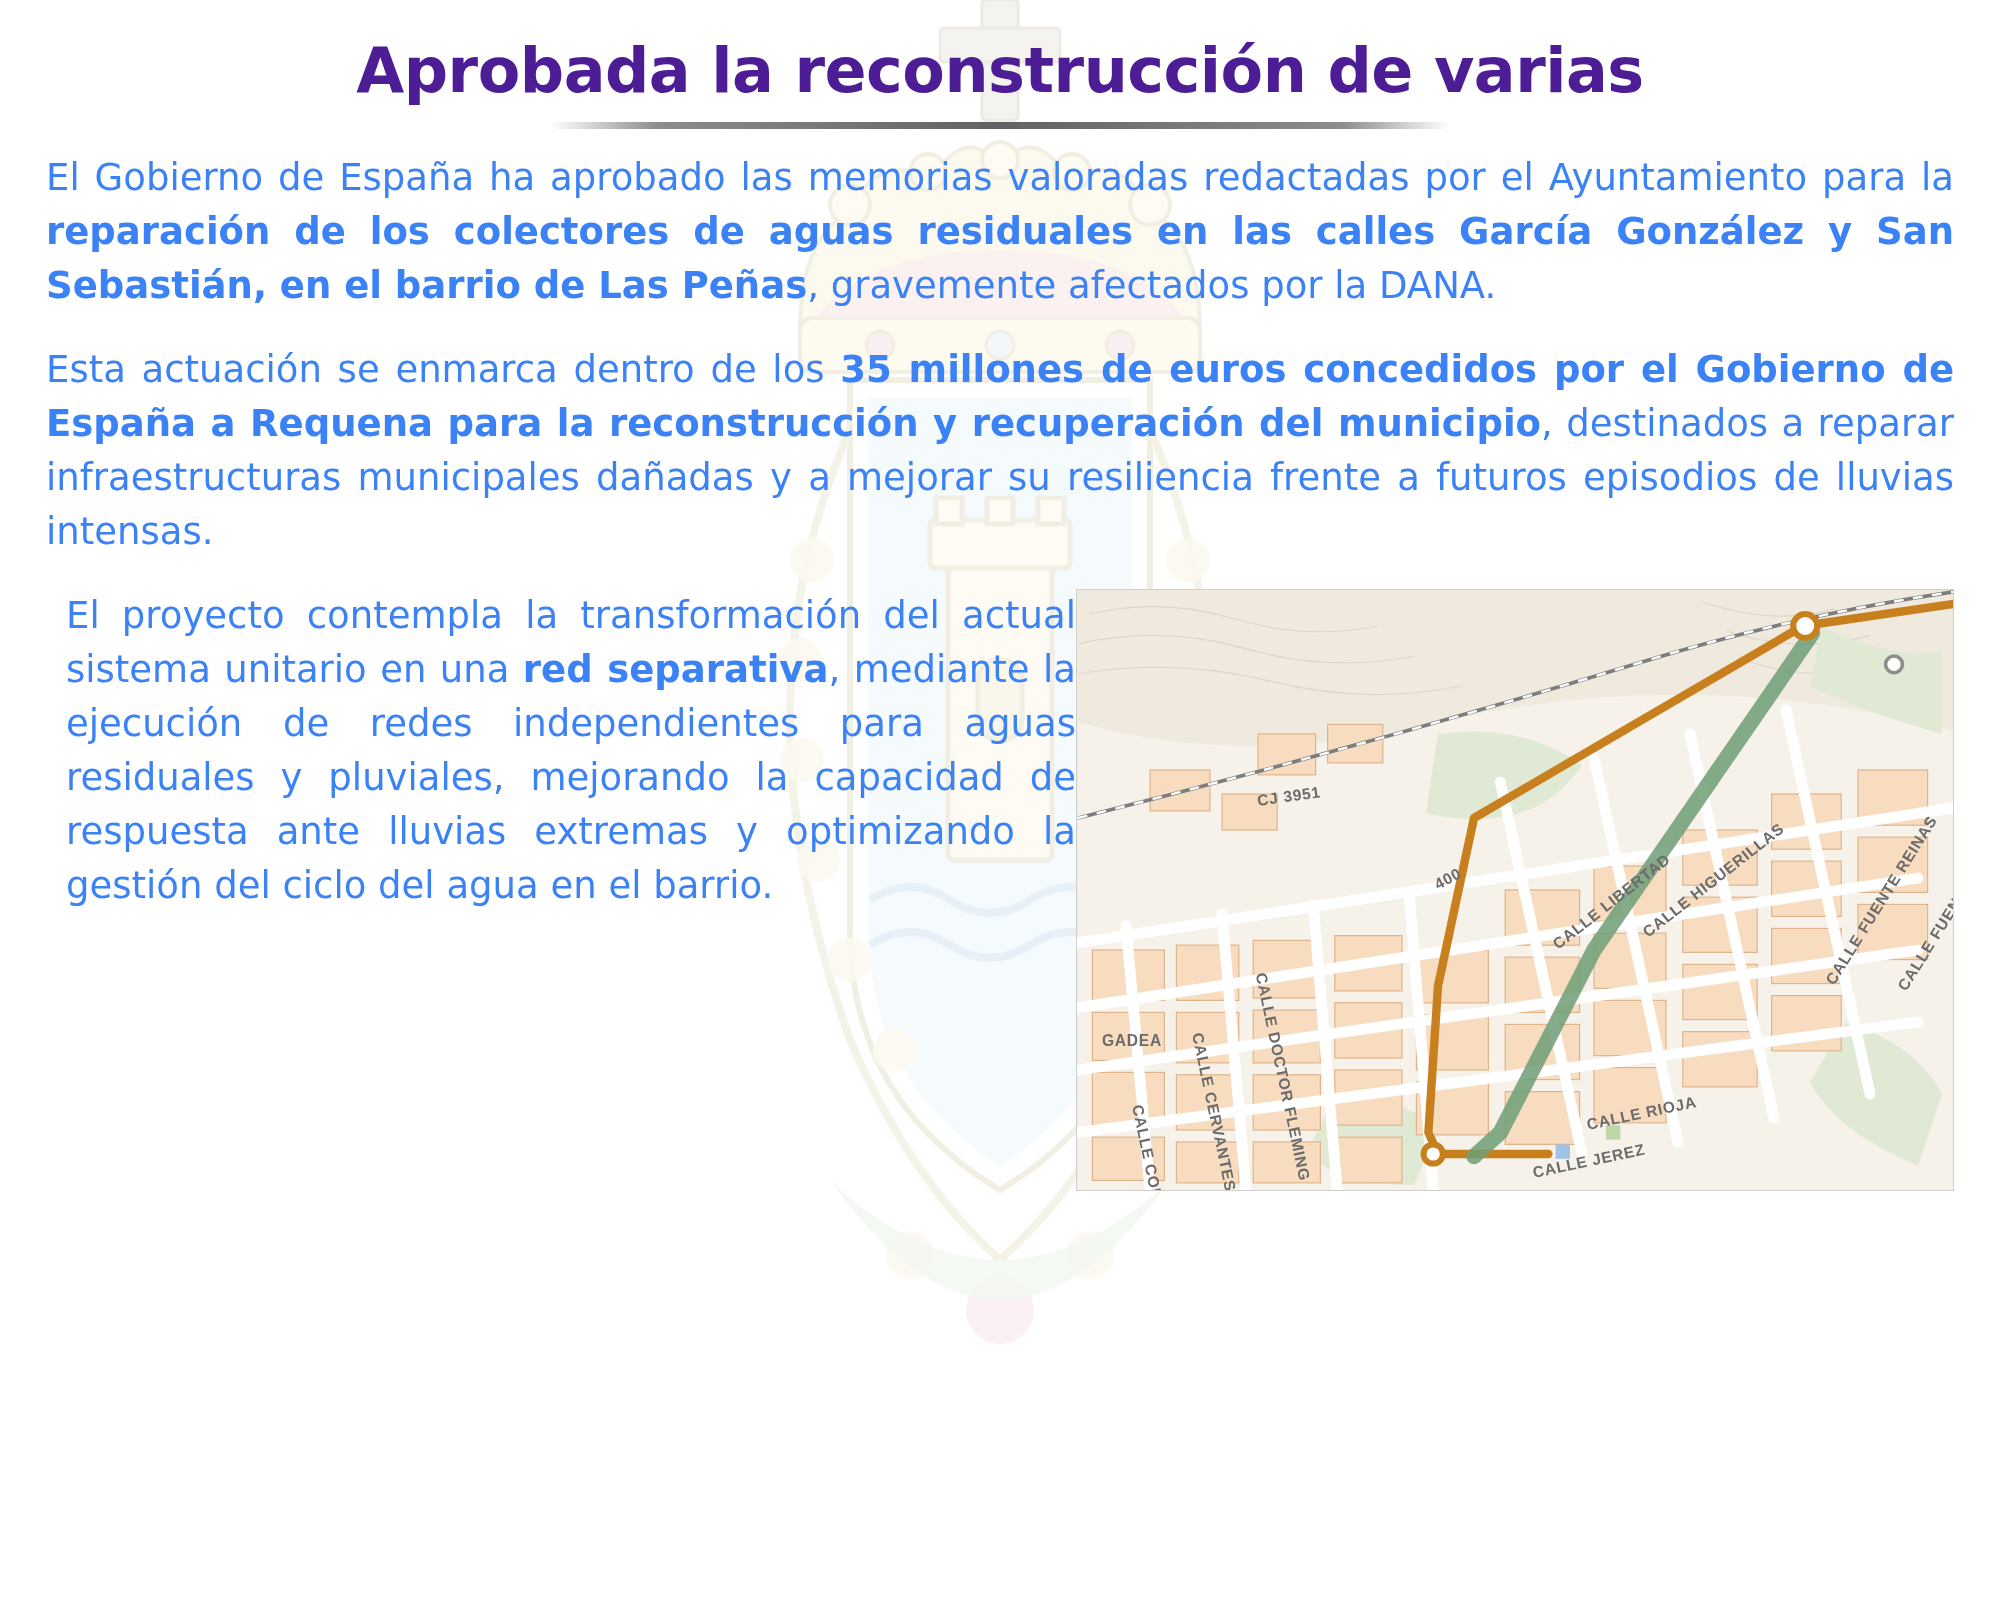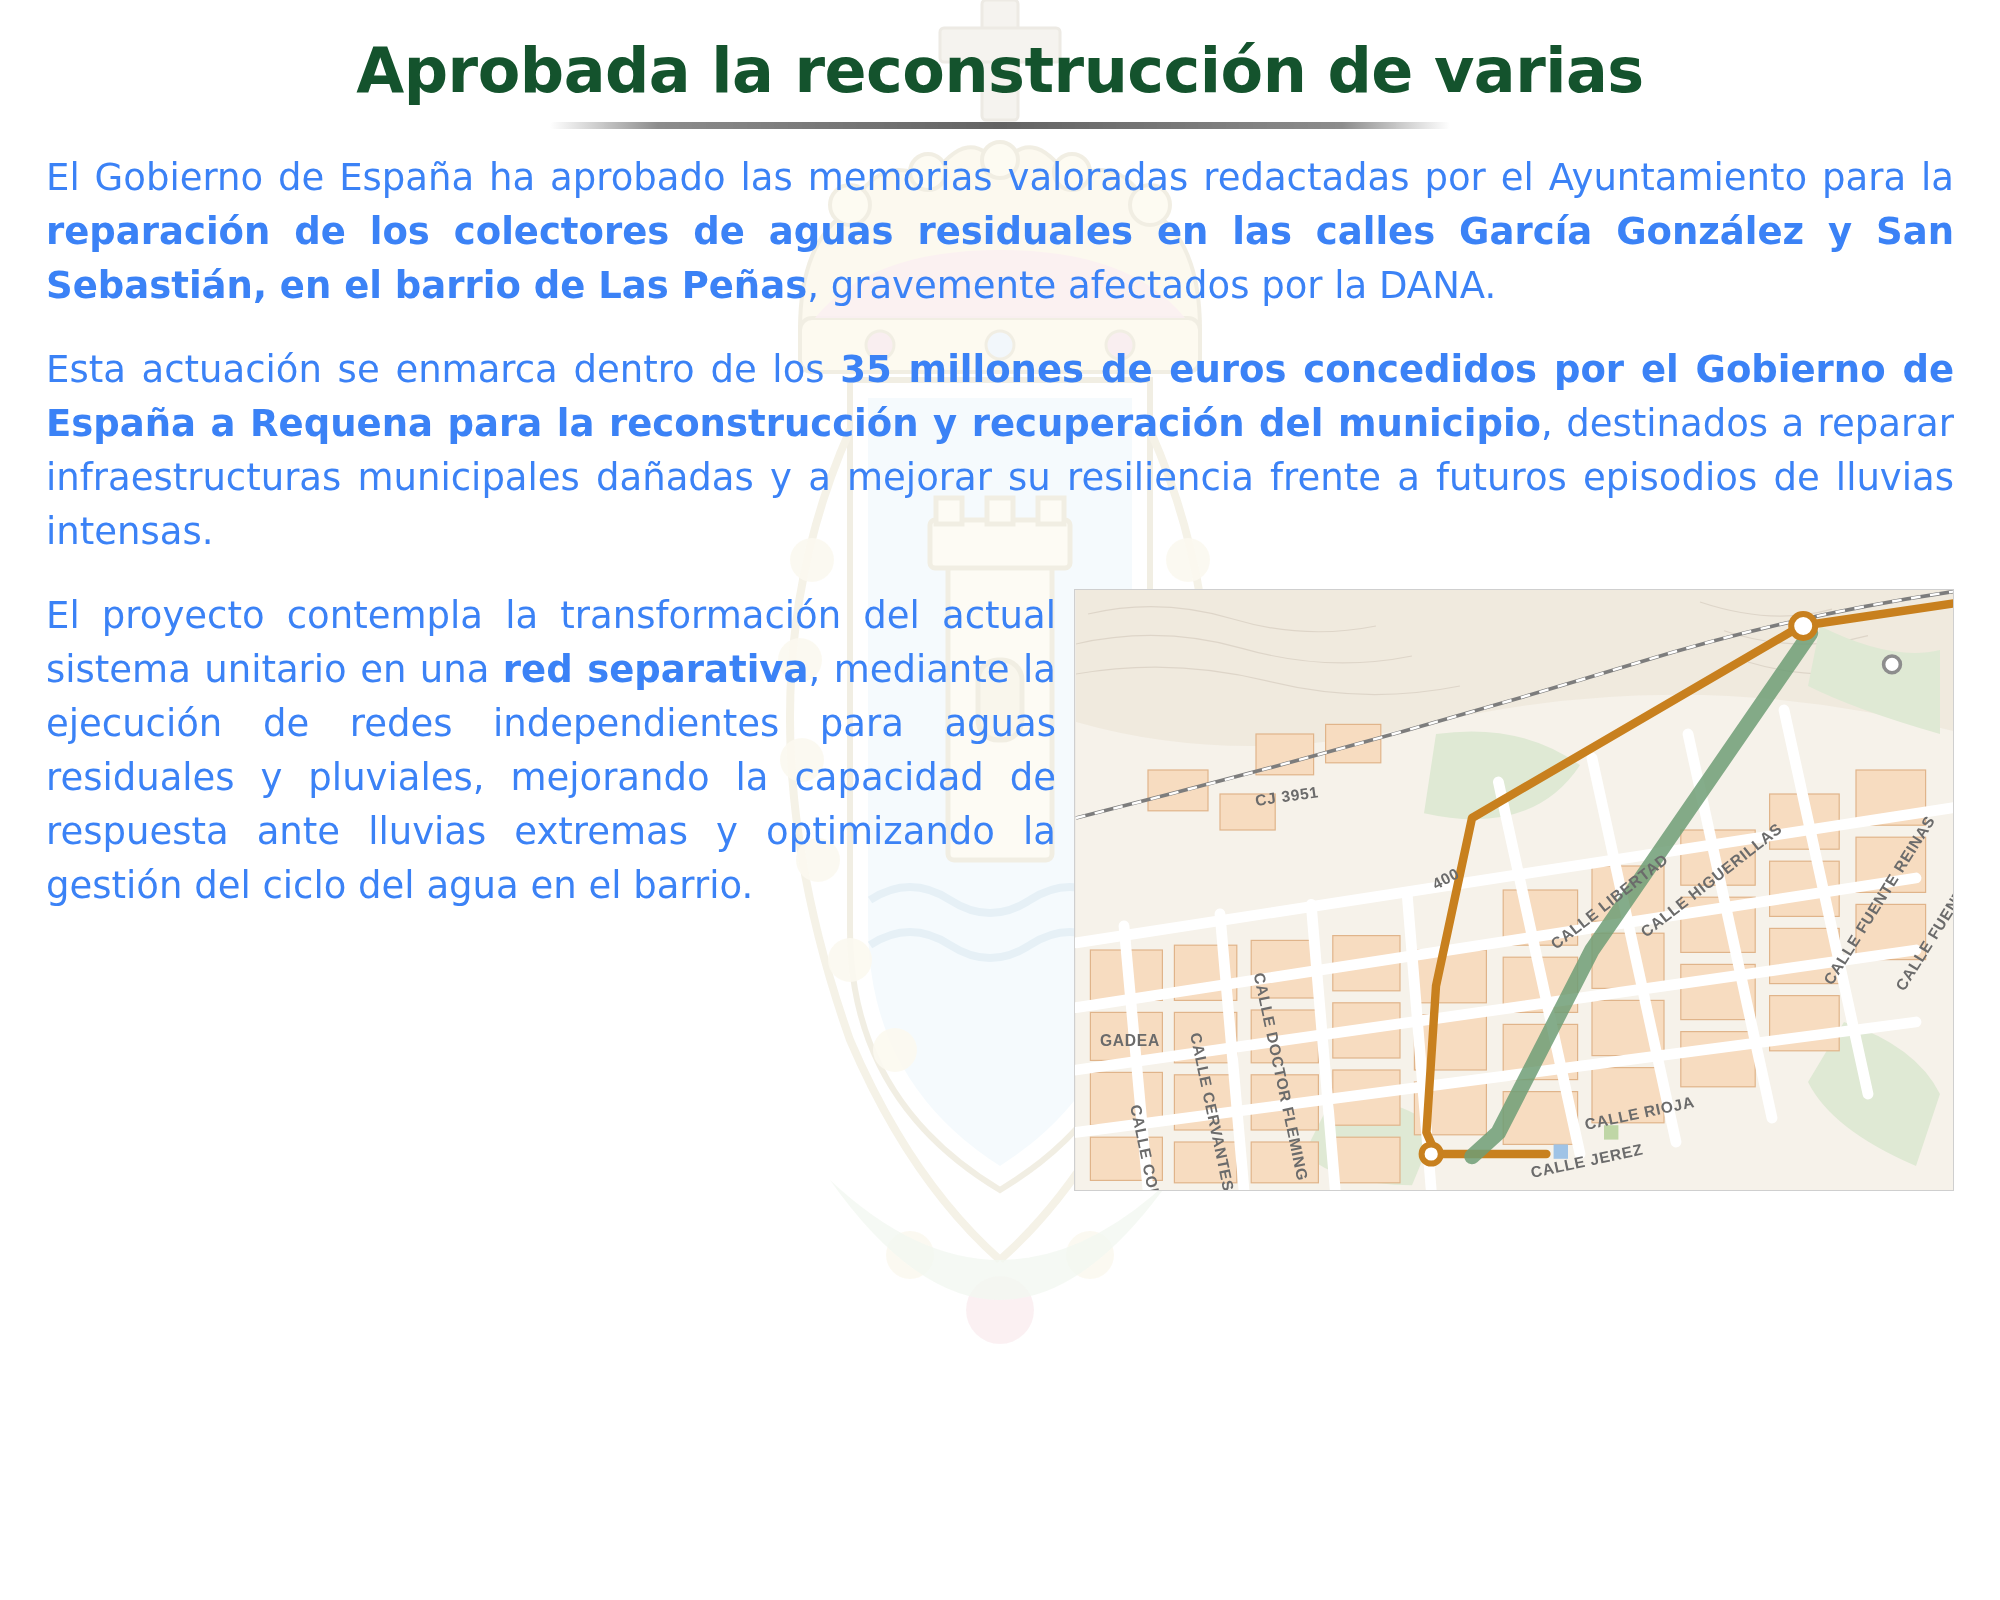--- a/index.html
+++ b/index.html
@@ -38,21 +38,21 @@
     width: 2000px;
     height: 1600px;
   }
 
   .title {
     text-align: center;
     font-size: 62px;
     font-weight: bold;
     line-height: 1.32;
     letter-spacing: -0.5px;
-    color: #14532d;
+    color: #4c1d95;
     margin: 0 auto;
     max-width: 1640px;
   }
   .title-line { display: block; }
 
   .title-rule {
     width: 900px;
     height: 7px;
     margin: 10px auto 22px auto;
     background: linear-gradient(to right,
@@ -70,21 +70,21 @@
     text-align: justify;
     text-justify: inter-word;
     margin: 0 0 30px 0;
     color: #3b82f6;
   }
   p.body-text b { font-weight: bold; }
 
   .lower {
     display: flex;
     align-items: flex-start;
-    gap: 18px;
+    margin-left: 20px;
   }
   .lower-text {
     width: 1010px;
     flex: 0 0 1010px;
   }
   .lower-text p.body-text { margin-bottom: 0; }
 
   .map-wrap {
     flex: 1 1 auto;
     position: relative;

